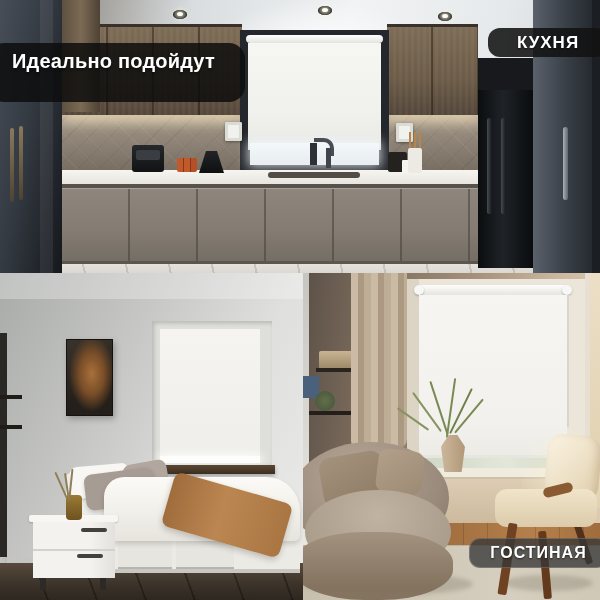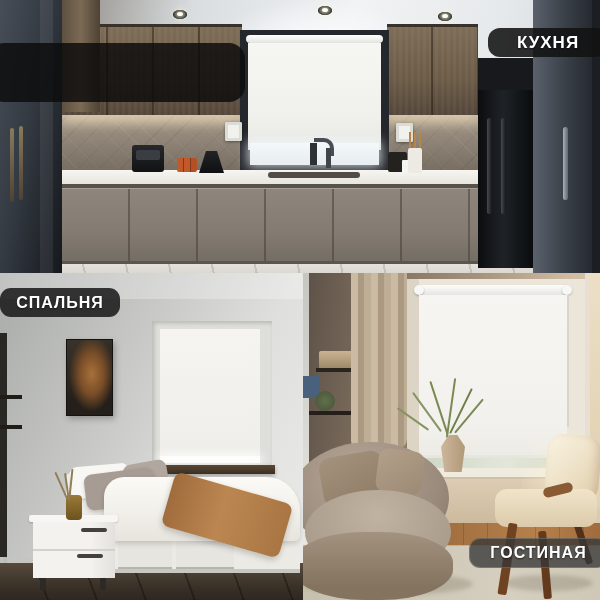--- a/index.html
+++ b/index.html
@@ -304,20 +304,21 @@
     </div>
     <div class="abs k-right-panel"></div>
     <div class="abs k-right-handle"></div>
     <div class="abs k-right-edge"></div>
     <div class="abs k-left-col">
       <div class="abs k-left-gloss"></div>
       <div class="k-handle k-handle1"></div>
       <div class="k-handle k-handle2"></div>
     </div>
     <div class="headline">
+      <div>Идеально подойдут</div>
     </div>
     <div class="pill pill-kitchen">
       <span>КУХНЯ</span>
     </div>
   </section>
 
   <section class="panel p-bedroom">
     <div class="abs b-wall"></div>
     <div class="abs b-ceil"></div>
     <div class="abs b-sliver"></div>
@@ -347,23 +348,20 @@
       <div class="b-ns-seam"></div>
       <div class="b-ns-h b-ns-h1"></div>
       <div class="b-ns-h b-ns-h2"></div>
     </div>
     <div class="b-ns-leg b-ns-leg1"></div>
     <div class="b-ns-leg b-ns-leg2"></div>
     <div class="abs b-vase"></div>
     <div class="b-sprig b-sprig1"></div>
     <div class="b-sprig b-sprig2"></div>
     <div class="b-sprig b-sprig3"></div>
-    <div class="pill pill-bedroom">
-      <span>СПАЛЬНЯ</span>
-    </div>
   </section>
 
   <section class="panel p-living">
     <div class="abs l-wall"></div>
     <div class="abs l-sliver"></div>
     <div class="abs l-shelf-radio"></div>
     <div class="abs l-shelf-bar1"></div>
     <div class="abs l-books"></div>
     <div class="abs l-shelf-plant"></div>
     <div class="abs l-shelf-bar2"></div>

